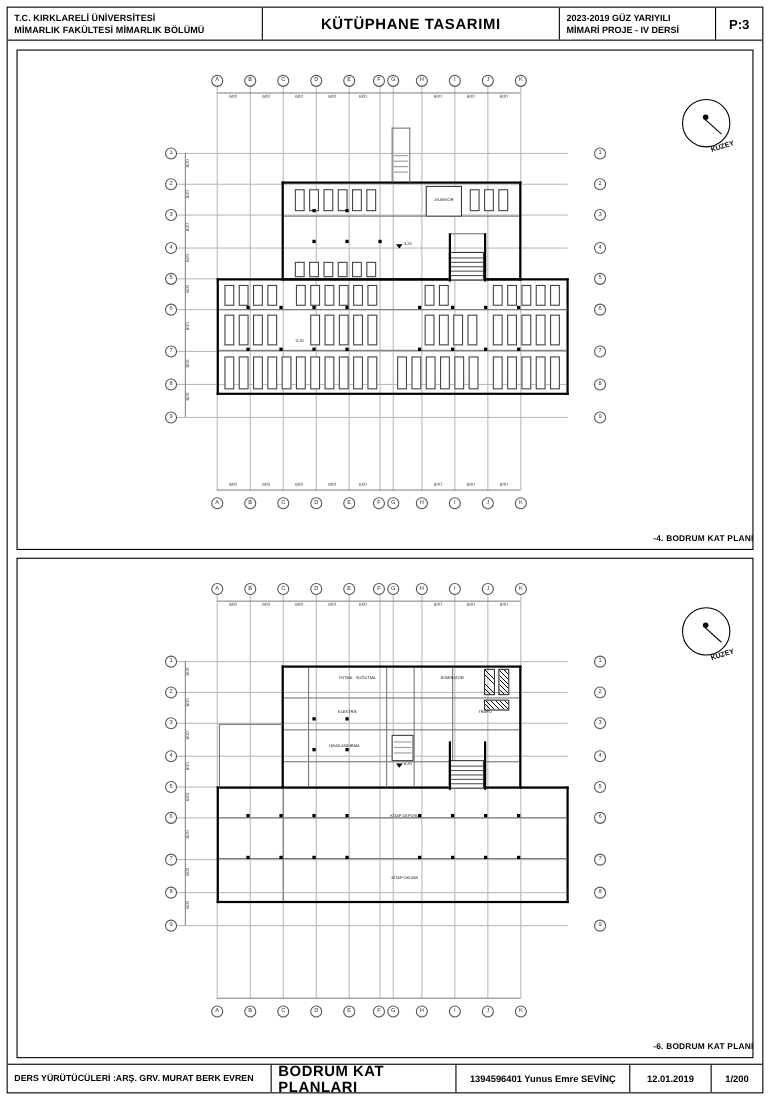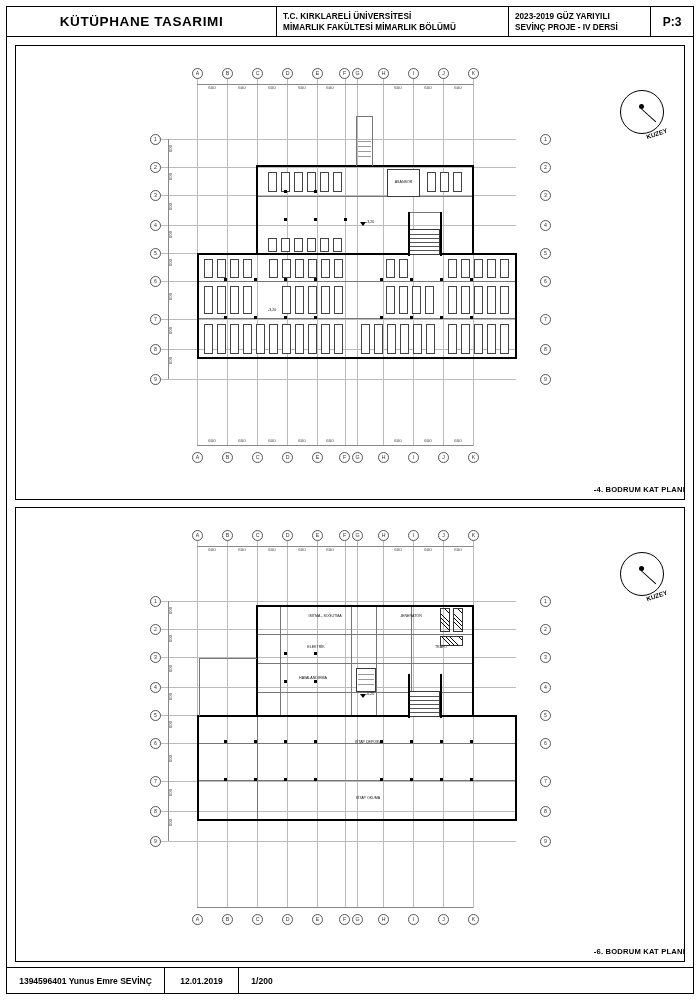--- a/index.html
+++ b/index.html
@@ -295,30 +295,30 @@
     background: #555;
     height: .7px;
   }
 </style>
 </head>
 <body>
 
 <div class="sheet">
 
   <div class="titlebar">
-    <div class="tb-cell tb-project">
-      <div class="t">KÜTÜPHANE TASARIMI</div>
-    </div>
     <div class="tb-cell tb-univ">
       <div class="l1">T.C. KIRKLARELİ ÜNİVERSİTESİ</div>
       <div class="l2">MİMARLIK FAKÜLTESİ MİMARLIK BÖLÜMÜ</div>
     </div>
+    <div class="tb-cell tb-project">
+      <div class="t">KÜTÜPHANE TASARIMI</div>
+    </div>
     <div class="tb-cell tb-course">
       <div class="l1">2023-2019 GÜZ YARIYILI</div>
-      <div class="l2">SEVİNÇ PROJE - IV DERSİ</div>
+      <div class="l2">MİMARİ PROJE - IV DERSİ</div>
     </div>
     <div class="tb-cell tb-page">
       <div class="t">P:3</div>
     </div>
   </div>
 
   <div class="panel" id="panel-upper">
 
     <div class="north" style="left:596px; top:42px;">
       <div class="circ"></div>
@@ -734,18 +734,20 @@
       <div class="col" style="left:454px;top:270px;"></div>
     <div class="col" style="left:268px;top:144px;"></div>
       <div class="col" style="left:298px;top:144px;"></div>
     <div class="col" style="left:268px;top:172px;"></div>
       <div class="col" style="left:298px;top:172px;"></div>
   </div>
 
   <div class="panel-caption" id="caption-lower">-6. BODRUM KAT PLANI</div>
 
   <div class="bottombar">
+    <div class="bb-cell bb-instr">DERS YÜRÜTÜCÜLERİ :ARŞ. GRV. MURAT BERK EVREN</div>
+    <div class="bb-cell bb-title">BODRUM KAT PLANLARI</div>
     <div class="bb-cell bb-student">1394596401 Yunus Emre SEVİNÇ</div>
     <div class="bb-cell bb-date">12.01.2019</div>
     <div class="bb-cell bb-scale">1/200</div>
   </div>
 
 </div>
 
 </body></html>

